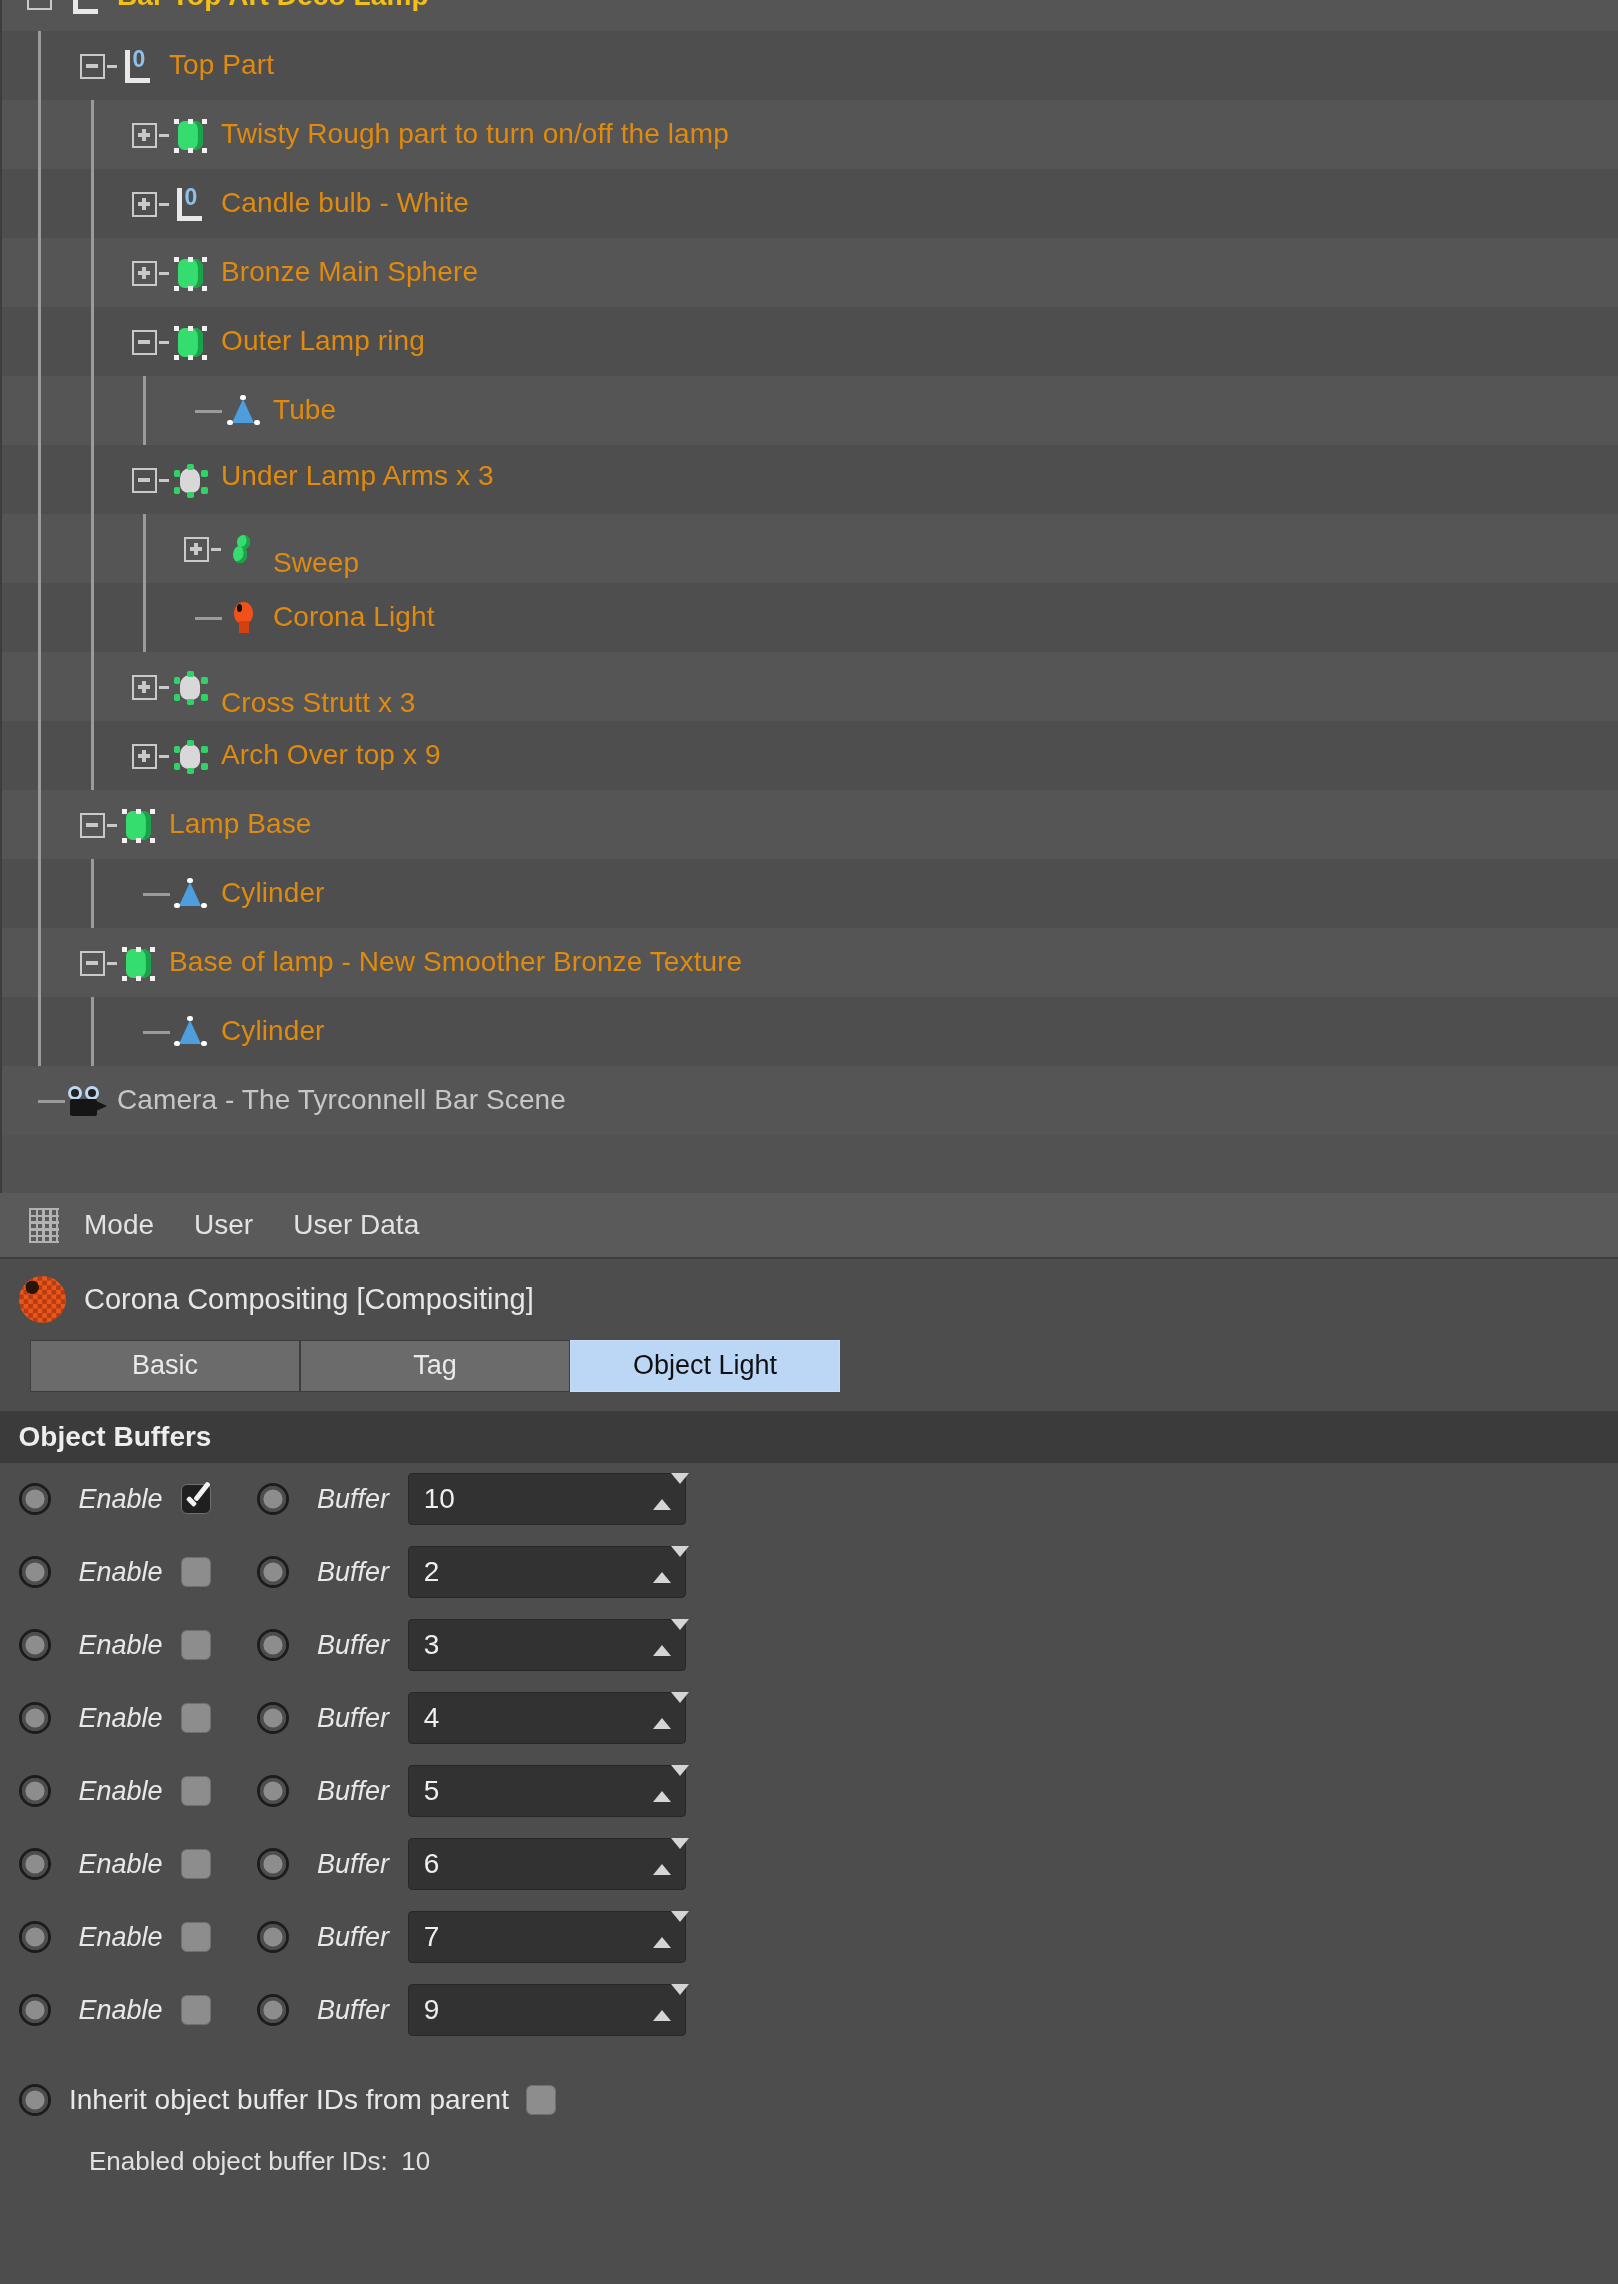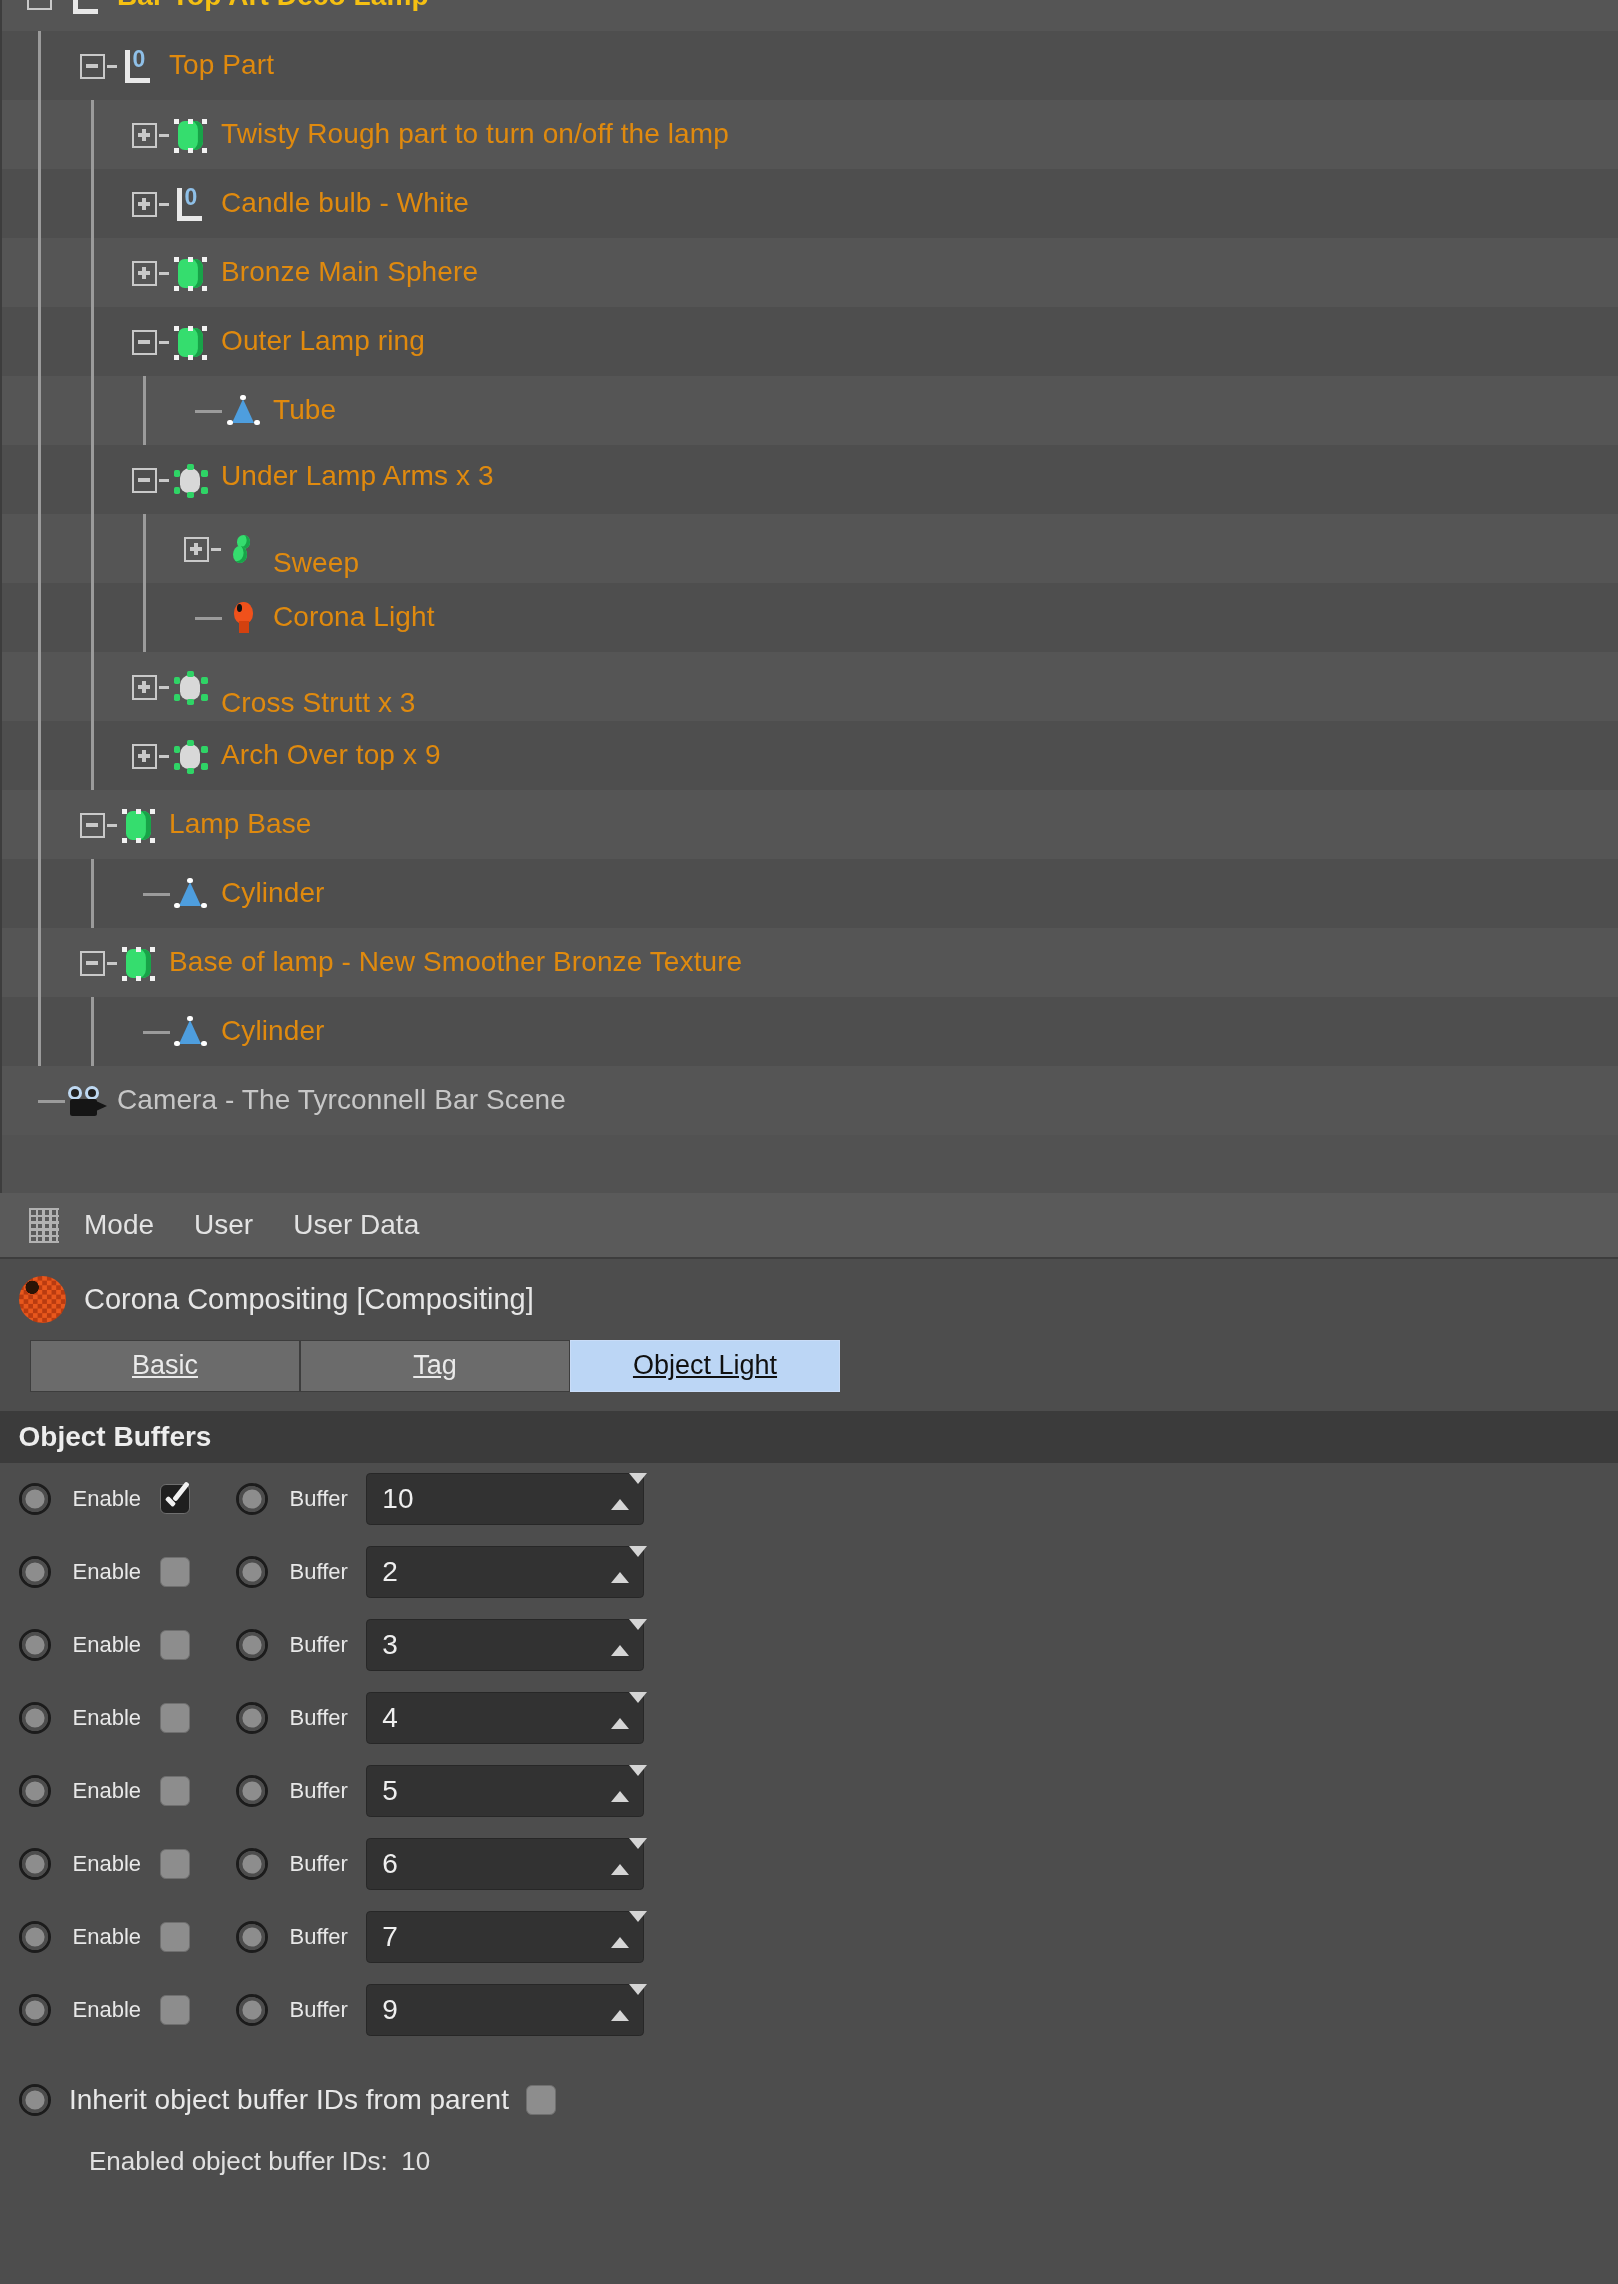--- a/index.html
+++ b/index.html
@@ -151,37 +151,37 @@
       radial-gradient(circle at 28% 24%, #2a1406 0%, #2a1406 13%, transparent 14%),
       repeating-conic-gradient(#e8571c 0% 25%, #b93b10 0% 50%);
     background-size:auto, 9.3px 9.3px;
   }
   .am-objhead .t{ font-size:29px; color:#e6e6e6; }
 
   .am-tabs{ display:flex; padding:0 30px 0 30px; height:52px; }
   .am-tab{
     flex:0 0 auto; height:52px; line-height:49px; text-align:center;
     font-size:27px; color:#eaeaea; background:#6b6b6b;
-    border:1.7px solid #3d3d3d; cursor:pointer;text-decoration:underline;
+    border:1.7px solid #3d3d3d; cursor:pointer;
   }
   .am-tab.active{ background:#bcd6f5; color:#101010; border-color:#c9dcf7; }
 
   .am-secthead{
     margin-top:18.5px; height:52px; background:#3b3b3b; display:flex; align-items:center;
     padding-left:18.5px; font-size:28px; font-weight:bold; color:#ededed;
   }
 
   .am-body{ padding:0 0 0 18.5px; }
   .buf-row{ height:73px; display:flex; align-items:center; }
   .radio{
     width:32px;height:32px;border-radius:50%;border:3.4px solid #1c1c1c;
     background:#8d8d8d; flex:0 0 32px;
     box-shadow: inset 0 0 0 3.4px #4d4d4d;
   }
-  .lbl{ font-size:22px; color:#e8e8e8; margin-left:22px; }
+  .lbl{ font-size:27px; color:#e8e8e8; margin-left:28px;font-style:italic; }
   .cbox{
     width:30px;height:30px;border-radius:5.9px;background:#8d8d8d;
     border:0.8px solid #6f6f6f; flex:0 0 30px; position:relative;
   }
   .cbox.on{ background:#1f1f1f; }
   .cbox.on::before{
     content:""; position:absolute; left:4.2px; top:14.3px; width:11px;height:5px;
     background:#f2f2f2; transform:rotate(45deg); border-radius:1.7px;
   }
   .cbox.on::after{

